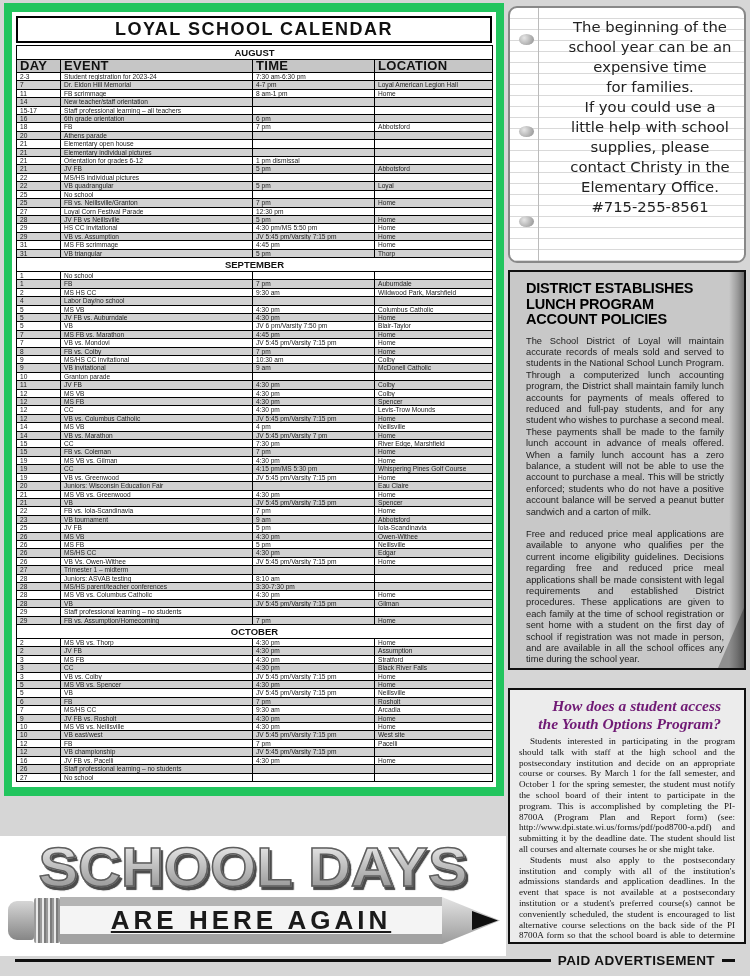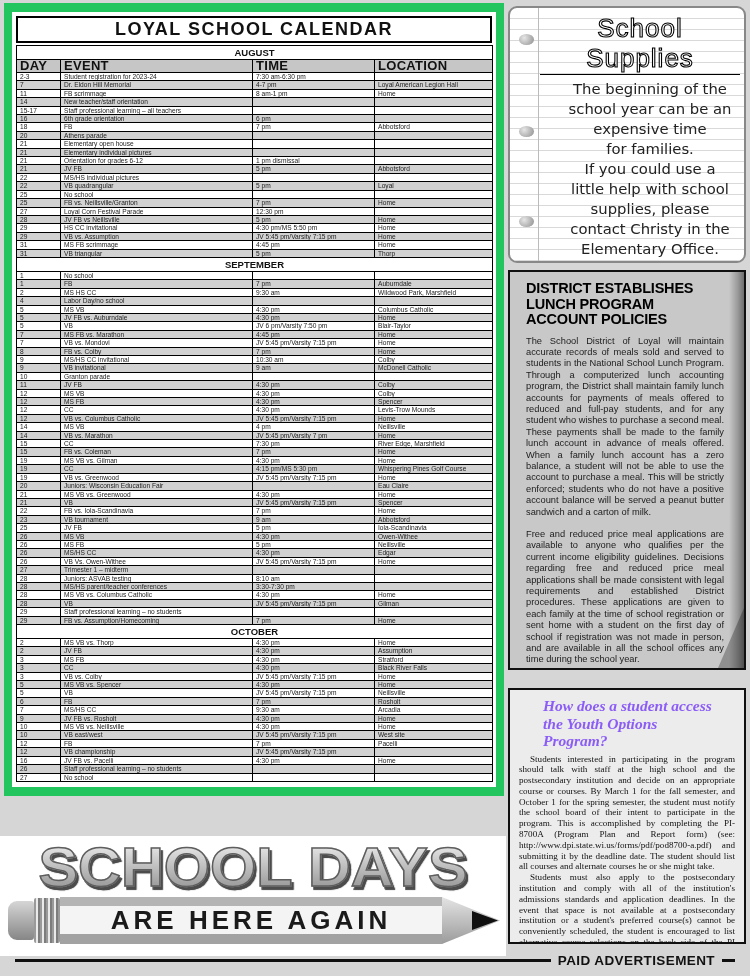--- a/index.html
+++ b/index.html
@@ -56,39 +56,39 @@
   .lunch .fold{position:absolute;right:0;bottom:0;width:26px;height:60px;background:#8f8f8f;
     clip-path:polygon(100% 0,0 100%,100% 100%);}
   .lunch-title{font-size:14.5px;font-weight:800;line-height:15.5px;letter-spacing:-0.2px;
     margin:0 0 8px 0;color:#000;}
   .lunch p{font-size:9.3px;line-height:11.4px;text-align:justify;margin:0 0 11px 0;color:#1c1c1c;}
 
   
   .youth{position:absolute;left:508px;top:688px;width:238px;height:256px;background:#ececec;
     border:2px solid #101010;box-sizing:border-box;padding:7px 9px;overflow:hidden;
     font-family:"Liberation Serif",serif;}
-  .youth-title{font-size:15.5px;font-weight:bold;font-style:italic;text-align:left;
-    line-height:17.5px;margin:0 14px 4px 24px;color:#8b5cf6;}
+  .youth-title{font-size:15.5px;font-weight:bold;font-style:italic;text-align:right;
+    line-height:17.5px;margin:0 14px 4px 12px;color:#701a75;}
   .youth p{font-size:9.1px;line-height:10.8px;text-align:justify;text-indent:11px;margin:0;color:#111;}
 
   
   .banner{position:absolute;left:0;top:836px;width:506px;height:120px;background:#fff;}
   .school-days{margin:1px 0 0 0;text-align:center;font-size:54px;font-weight:800;line-height:58px;
     letter-spacing:0px;transform:scaleX(1.1) scaleY(1.03);transform-origin:50% 0;
     background:linear-gradient(180deg,#f5f5f5 0%,#c4c4c4 45%,#8a8a8a 100%);
     -webkit-background-clip:text;background-clip:text;color:transparent;
     -webkit-text-stroke:1.4px #5e5e5e;filter:drop-shadow(2px 3px 0 rgba(45,45,45,0.85));}
   .pencil{position:absolute;left:8px;top:61px;width:492px;height:47px;display:flex;}
   .pencil .eraser{width:26px;margin:4px 0;background:linear-gradient(180deg,#d6d6d6,#868686);
     border-radius:9px 3px 3px 9px;}
   .pencil .ferrule{width:26px;margin:1px 0;border-radius:2px;
     background:repeating-linear-gradient(90deg,#9a9a9a 0 2px,#eaeaea 2px 4px,#7d7d7d 4px 6px);}
   .pencil .shaft{flex:1;display:flex;align-items:center;justify-content:center;
     background:linear-gradient(180deg,#b4b4b4 0 20%,#f4f4f4 20% 78%,#a2a2a2 78% 100%);}
-  .pencil .slogan{font-size:26px;font-weight:800;letter-spacing:4px;color:#1a1a1a;}
+  .pencil .slogan{font-size:26px;font-weight:800;letter-spacing:4px;color:#1a1a1a;text-decoration:underline;}
   .pencil .tip{position:relative;width:58px;
     background:linear-gradient(180deg,#e4e4e4,#9b9b9b);
     clip-path:polygon(0 0,100% 50%,0 100%);}
   .tip-lead{position:absolute;right:2px;top:30%;width:26px;height:40%;background:#101010;
     clip-path:polygon(0 0,100% 50%,0 100%);}
 
   
   .paid{position:absolute;left:0;right:0;top:953px;display:flex;align-items:center;gap:7px;padding:0 15px;}
   .paid .rule{flex:1;height:2.5px;background:#101010;}
   .paid .rule-short{width:13px;height:2.5px;background:#101010;}
@@ -621,21 +621,20 @@
     </div>
   </div>
 
   <div class="supplies">
     <div class="rules"></div>
     <div class="margin-line"></div>
     <div class="hole hole1"></div>
     <div class="hole hole2"></div>
     <div class="hole hole3"></div>
     <div class="supplies-content">
-      <span class="supplies-title">School Supplies</span>
       <div class="supplies-body">The beginning of the
 school year can be an
 expensive time
 for families.
 If you could use a
 little help with school
 supplies, please
 contact Christy in the
 Elementary Office.
 #715-255-8561</div>

